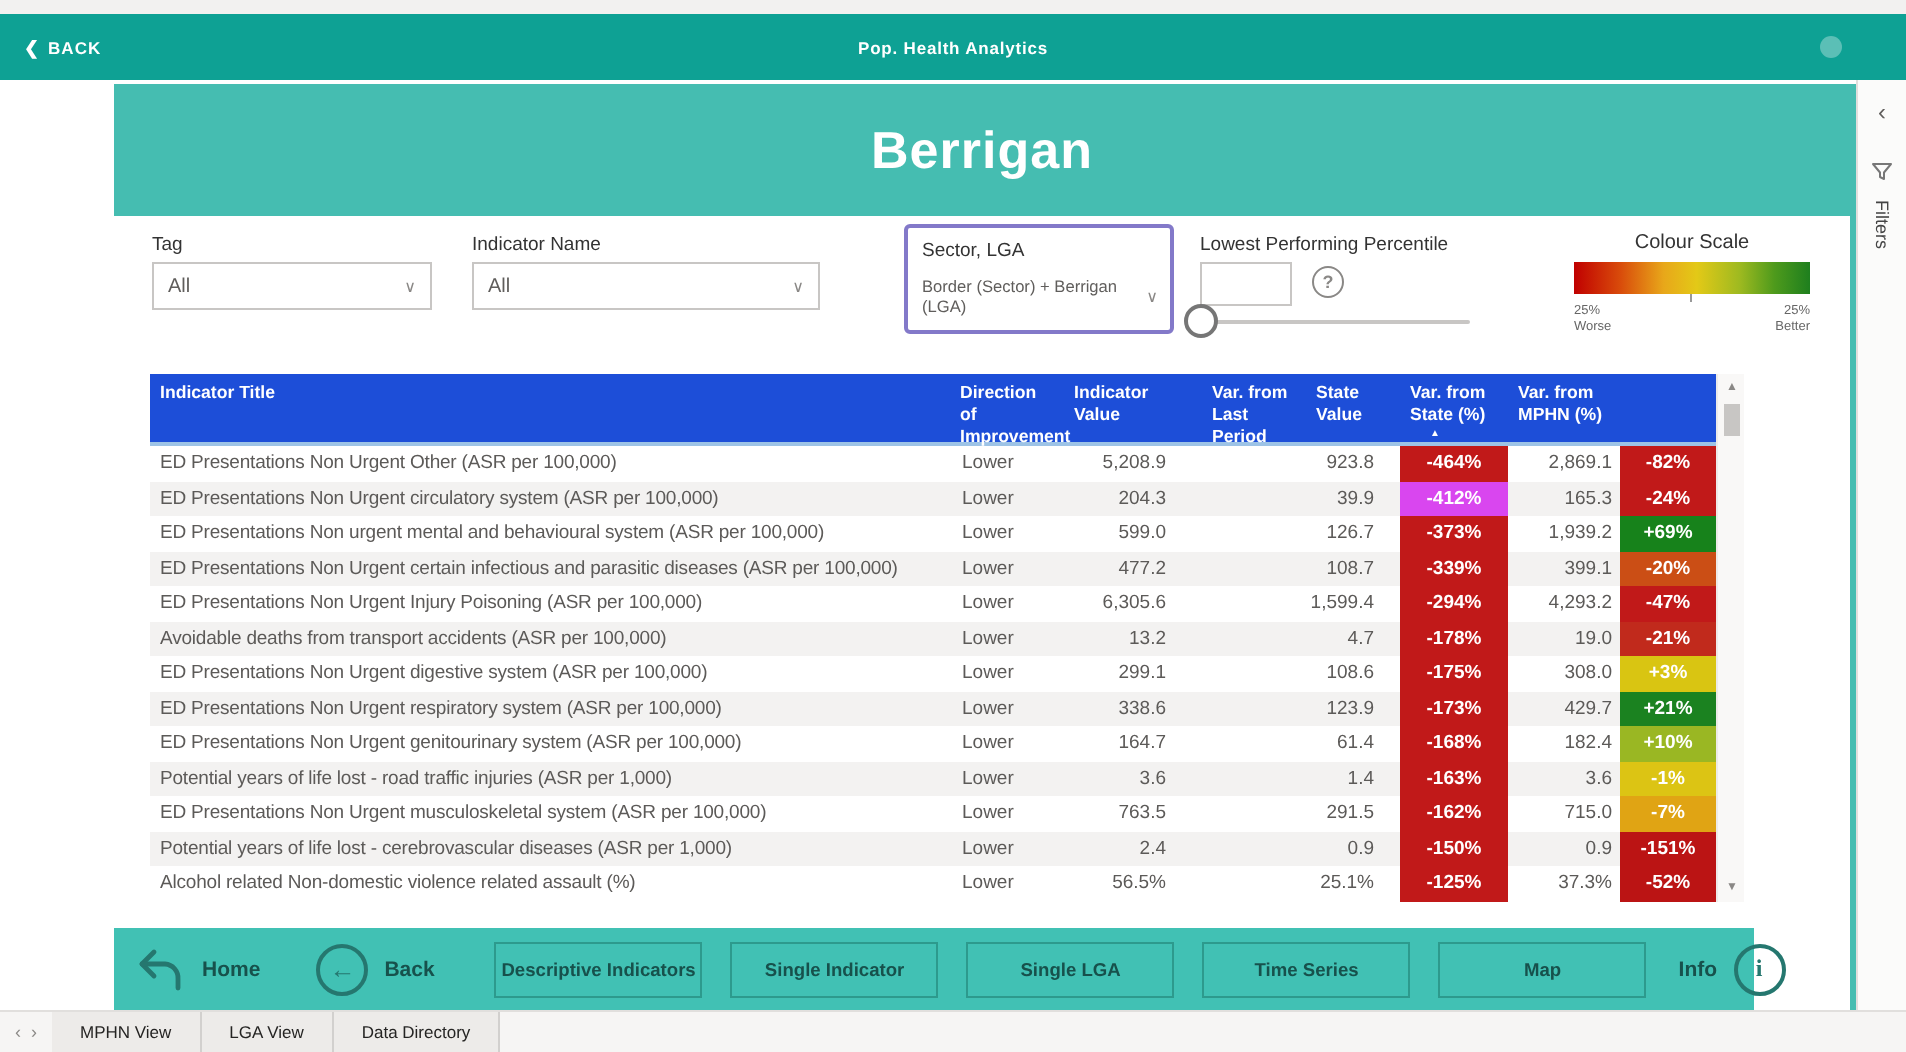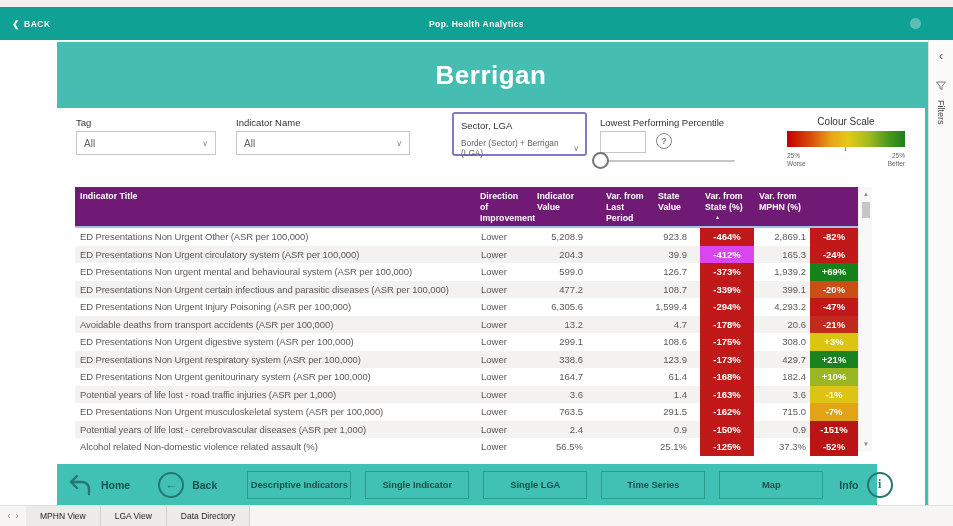--- a/index.html
+++ b/index.html
@@ -24,42 +24,42 @@
   .filters-rail { position:absolute; left:928px; top:40px; width:25px; height:465px; background:#FBFBFA; border-left:1px solid #E1DFDD; display:flex; flex-direction:column; align-items:center; padding-top:10px; }
   .rail-chevron { color:#605E5C; font-size:12px; line-height:1; cursor:pointer; }
   .rail-funnel { margin-top:18px; }
   .rail-label { margin-top:8px; writing-mode:vertical-rl; font-size:9px; color:#444; }
 
   
   .f-label { position:absolute; font-size:9.5px; color:#333; }
   .dropdown { position:absolute; height:24px; background:#fff; border:1px solid #C8C6C4; display:flex; align-items:center; justify-content:space-between; padding:0 7px; cursor:pointer; }
   .dropdown .val { font-size:10px; color:#605E5C; }
   .dropdown .chev { font-size:8px; color:#8A8886; }
-  .sector-box { position:absolute; left:452px; top:112px; width:135px; height:44px; border:2px solid #8379C9; border-radius:3px; background:#fff; padding:6px 6px 0 7px; }
+  .sector-box { position:absolute; left:452px; top:112px; width:135px; height:55px; border:2px solid #8379C9; border-radius:3px; background:#fff; padding:6px 6px 0 7px; }
   .sector-box .s-label { font-size:9.5px; color:#333; }
   .sector-dd { display:flex; align-items:center; justify-content:space-between; margin-top:7px; cursor:pointer; }
   .sector-dd .val { font-size:8.3px; color:#605E5C; }
   .sector-dd .chev { font-size:8px; color:#8A8886; }
 
   .pct-input { position:absolute; left:600px; top:131px; width:46px; height:22px; border:1px solid #C8C6C4; background:#fff; font-size:9.5px; color:#333; padding:0 4px; font-family:"Liberation Sans", sans-serif; }
   .help-icon { position:absolute; left:656px; top:133px; width:16px; height:16px; border:1.5px solid #8A8886; border-radius:50%; color:#8A8886; font-size:9px; font-weight:bold; display:flex; align-items:center; justify-content:center; cursor:pointer; }
   .slider-track { position:absolute; left:594px; top:160px; width:141px; height:2px; background:#C8C6C4; border-radius:1px; cursor:pointer; }
   .slider-handle { position:absolute; left:592px; top:152px; width:17px; height:17px; border:2px solid #767676; border-radius:50%; background:#fff; cursor:pointer; }
 
   .cs-label { position:absolute; left:787px; top:116px; width:118px; text-align:center; font-size:10px; color:#333; }
   .cs-gradient { position:absolute; left:787px; top:131px; width:118px; height:16px;
     background:linear-gradient(90deg,#C00000 0%,#D94D0B 20%,#E8A71A 38%,#E3C917 52%,#9FBA20 70%,#4E9A1C 85%,#1E7F1E 100%); }
   .cs-tick { position:absolute; left:845px; top:147px; width:1px; height:4px; background:#999; }
   .cs-end { position:absolute; top:152px; font-size:6.5px; color:#666; line-height:1.25; }
   .cs-worse { left:787px; text-align:left; }
   .cs-better { left:865px; width:40px; text-align:right; }
 
   
   .data-table { position:absolute; left:75px; top:187px; width:797px; height:264px; background:#fff; }
-  .thead { display:grid; grid-template-columns:400px 57px 69px 52px 47px 54px 56px 48px; width:783px; height:41px; background:#701a75; border-bottom:2px solid #9DC3E6; }
+  .thead { display:grid; grid-template-columns:400px 57px 69px 52px 47px 54px 56px 48px; width:783px; height:36px; background:#1d4ed8; border-bottom:2px solid #9DC3E6; }
   .th { color:#fff; font-size:8.8px; font-weight:bold; line-height:1.25; padding:4px 4px 0 5px; cursor:pointer; }
   .sort-arrow { display:block; font-size:5px; color:#fff; margin:1px 0 0 10px; }
   .tbody { width:783px; }
   .tr { display:grid; grid-template-columns:400px 57px 69px 52px 47px 54px 56px 48px; height:17.5px; background:#fff; cursor:pointer; }
   .tr.alt { background:#F3F2F1; }
   .td { font-size:9.5px; color:#5C5A58; display:flex; align-items:center; overflow:hidden; white-space:nowrap; }
   .t-title { padding-left:5px; letter-spacing:-0.1px; }
   .t-dir { padding-left:6px; }
   .t-num { justify-content:flex-end; }
   .pad-iv { padding-right:18px; }
@@ -209,21 +209,21 @@
           <div class="td t-num pad-mv">4,293.2</div>
           <div class="td t-var" style="background: rgb(193, 25, 25);">-47%</div>
         </div>
         <div class="tr alt">
           <div class="td t-title">Avoidable deaths from transport accidents (ASR per 100,000)</div>
           <div class="td t-dir">Lower</div>
           <div class="td t-num pad-iv">13.2</div>
           <div class="td t-num pad-lp"></div>
           <div class="td t-num pad-sv">4.7</div>
           <div class="td t-var" style="background: rgb(193, 25, 25);">-178%</div>
-          <div class="td t-num pad-mv">20.6</div>
+          <div class="td t-num pad-mv">19.0</div>
           <div class="td t-var" style="background: rgb(193, 42, 28);">-21%</div>
         </div>
         <div class="tr">
           <div class="td t-title">ED Presentations Non Urgent digestive system (ASR per 100,000)</div>
           <div class="td t-dir">Lower</div>
           <div class="td t-num pad-iv">299.1</div>
           <div class="td t-num pad-lp"></div>
           <div class="td t-num pad-sv">108.6</div>
           <div class="td t-var" style="background: rgb(193, 25, 25);">-175%</div>
           <div class="td t-num pad-mv">308.0</div>

